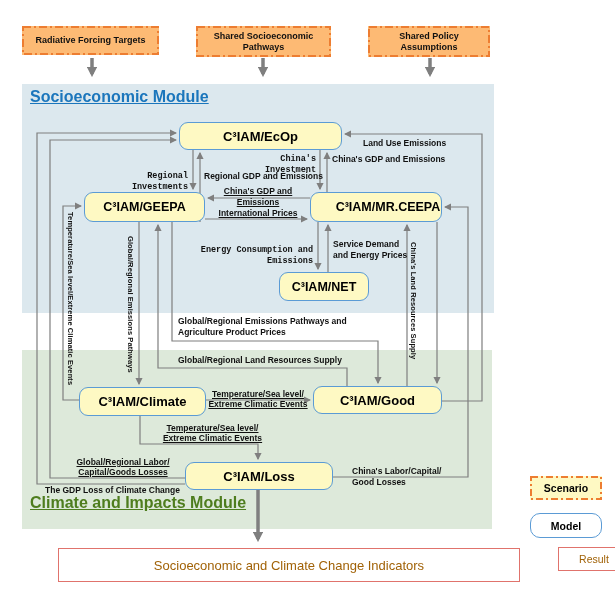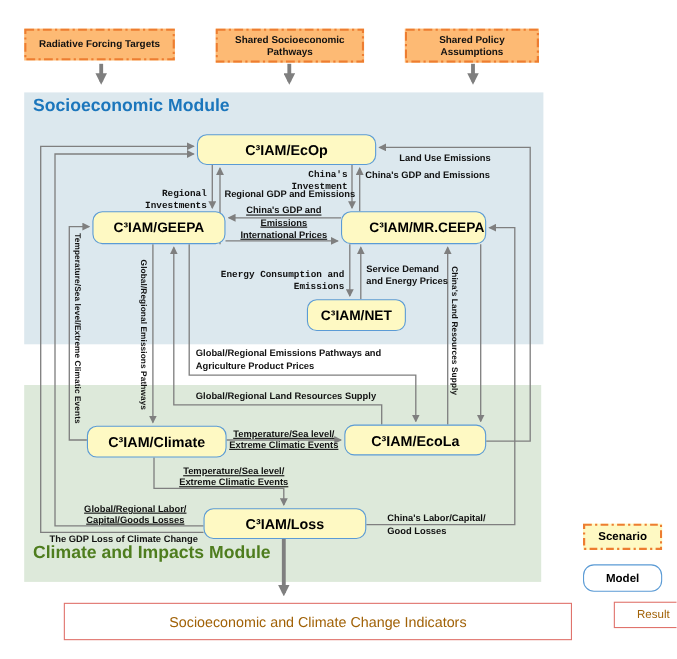--- a/index.html
+++ b/index.html
@@ -16,21 +16,21 @@
   .vlbl{position:absolute;writing-mode:vertical-rl;text-orientation:mixed;font-size:7.5px;
         font-weight:bold;color:#111;white-space:nowrap;z-index:2;letter-spacing:0.1px;}
   .mbox{position:absolute;background:#fef9c3;border:1.6px solid var(--model_border,#5b9bd5);
         border-radius:9px;display:flex;align-items:center;justify-content:center;
         font-weight:bold;font-size:13px;color:#000;z-index:3;box-sizing:border-box;}
   .sbox{position:absolute;background:#fdba74;display:flex;align-items:center;justify-content:center;
         text-align:center;font-weight:bold;font-size:9px;line-height:11px;color:#111;
         white-space:pre-line;z-index:3;box-sizing:border-box;}
   .dashrect{position:absolute;left:0;top:0;width:100%;height:100%;}
   .sbox .txt{position:relative;z-index:1;}
-  .mtitle{position:absolute;font-size:16px;font-weight:bold;z-index:2;}
+  .mtitle{position:absolute;font-size:16px;font-weight:bold;z-index:2;text-decoration:underline;}
   .mtitle.socio{color:var(--socio_title,#1b76bc);}
   .mtitle.climate{color:var(--climate_title,#4e7d1e);}
   .rbox{position:absolute;background:#fff;border:1.5px solid var(--result_border,#e0736c);
         display:flex;align-items:center;justify-content:center;font-weight:normal;font-size:13px;
         color:#a16207;z-index:3;box-sizing:border-box;margin-left:28px;}
   .legend-model{position:absolute;background:#fff;border:1.6px solid var(--model_border,#5b9bd5);
         border-radius:10px;display:flex;align-items:center;justify-content:center;
         font-weight:bold;font-size:10.5px;z-index:3;box-sizing:border-box;}
   .legend-scen{position:absolute;background:#fef9c3;display:flex;align-items:center;justify-content:center;
         font-weight:bold;font-size:10.5px;z-index:3;box-sizing:border-box;}
@@ -121,21 +121,21 @@
       </svg>
     <span class="txt">Shared Policy
 Assumptions</span>
   </div>
 
   <div class="mbox" style="left:179px;top:122px;width:163px;height:28px;">C³IAM/EcOp</div>
   <div class="mbox" style="left:84px;top:192px;width:121px;height:30px;font-size:12.5px;">C³IAM/GEEPA</div>
   <div class="mbox" style="left:310px;top:192px;width:132px;height:30px;font-size:12.5px;padding-left:24px;">C³IAM/MR.CEEPA</div>
   <div class="mbox" style="left:279px;top:272px;width:90px;height:29px;font-size:12.5px;">C³IAM/NET</div>
   <div class="mbox" style="left:79px;top:387px;width:127px;height:29px;">C³IAM/Climate</div>
-  <div class="mbox" style="left:313px;top:386px;width:129px;height:28px;">C³IAM/EcoLa</div>
+  <div class="mbox" style="left:313px;top:386px;width:129px;height:28px;">C³IAM/Good</div>
   <div class="mbox" style="left:185px;top:462px;width:148px;height:28px;">C³IAM/Loss</div>
 
   <div class="lbl" style="left:363px;top:138px;width:90px;">Land Use Emissions</div>
   <div class="lbl r" style="left:230px;top:154px;width:86px;">China's Investment</div>
   <div class="lbl" style="left:332px;top:154px;width:125px;">China's GDP and Emissions</div>
   <div class="lbl r" style="left:98px;top:171px;width:90px;">Regional Investments</div>
   <div class="lbl" style="left:204px;top:171px;width:130px;">Regional GDP and Emissions</div>
   <div class="lbl c" style="left:210px;top:186px;width:96px;">China's GDP and
 Emissions</div>
   <div class="lbl c" style="left:210px;top:208px;width:96px;">International Prices</div>

